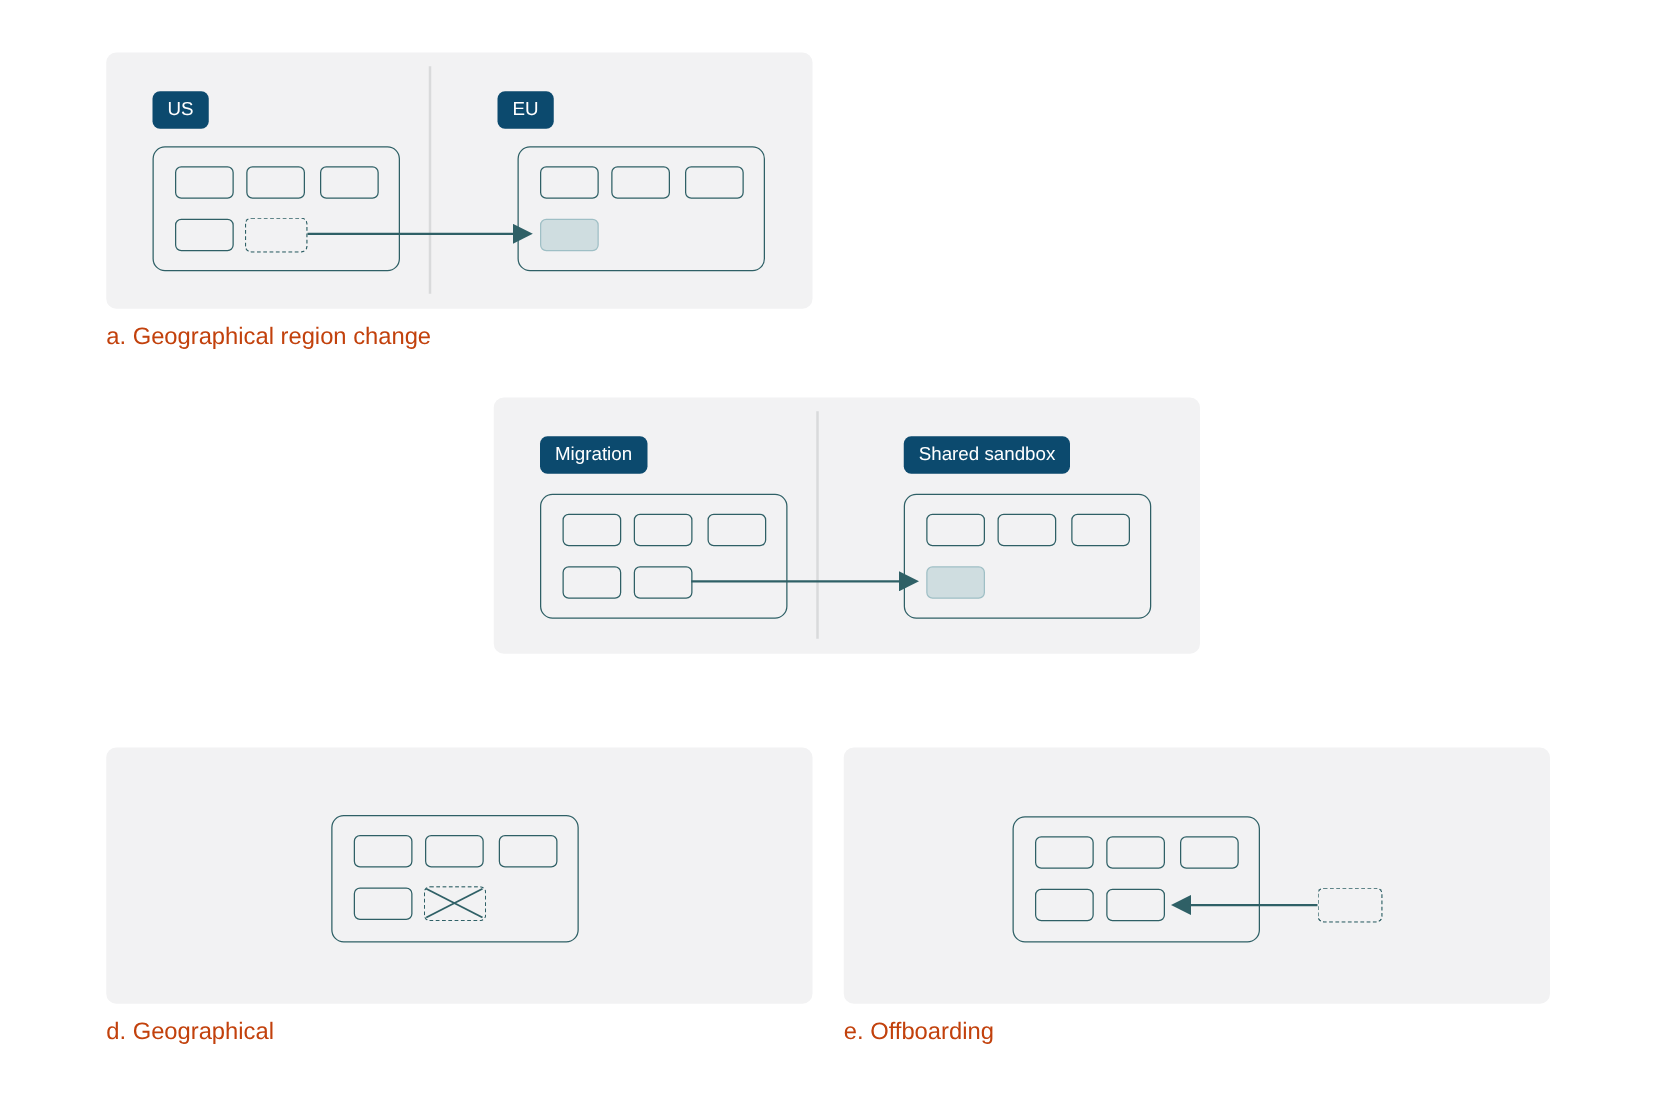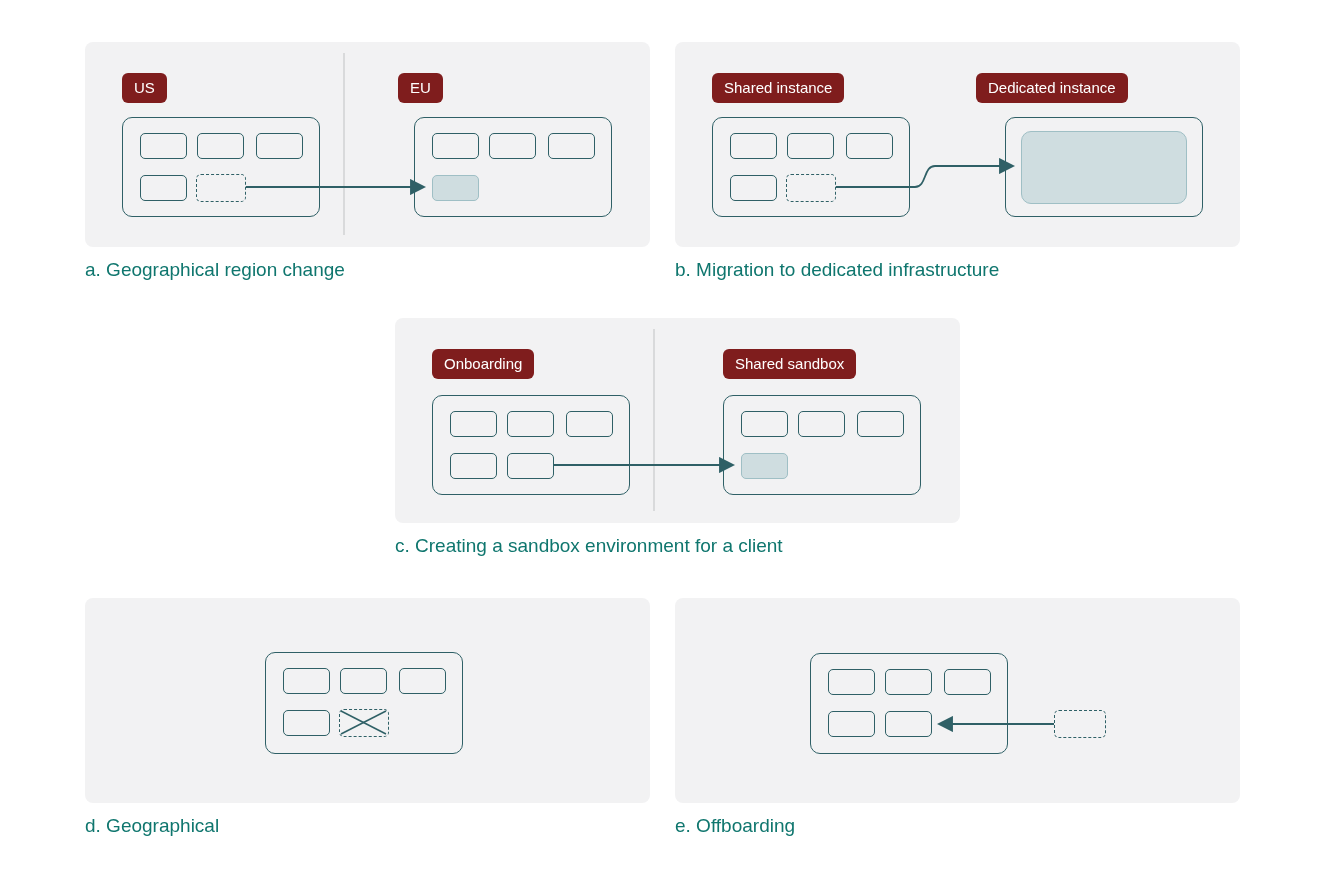--- a/index.html
+++ b/index.html
@@ -4,24 +4,24 @@
 <style>
   html,body{margin:0;padding:0;background:#ffffff;}
   #page{
     position:relative;width:1324px;height:882px;background:#ffffff;
     font-family:"Liberation Sans", sans-serif;overflow:hidden;
   }
   .panel{
     position:absolute;width:565px;height:205px;background:#f2f2f3;border-radius:8px;
   }
   .caption{
-    position:absolute;font-size:19px;line-height:26px;color:#0f766e;white-space:nowrap;
+    position:absolute;font-size:19px;line-height:26px;color:#c2410c;white-space:nowrap;
   }
   .chip{
-    position:absolute;top:31px;background:#7f1d1d;color:#ffffff;font-size:15px;
+    position:absolute;top:31px;background:#0c4a6e;color:#ffffff;font-size:15px;
     line-height:18px;padding:6px 12px;border-radius:6px;white-space:nowrap;
   }
   .box{
     position:absolute;width:198px;height:100px;border:1.5px solid #2f6066;
     border-radius:10px;top:75px;box-sizing:border-box;
   }
   .mini{
     position:absolute;width:47px;height:26px;border:1.5px solid #2f6066;
     border-radius:5px;box-sizing:border-box;
   }
@@ -75,49 +75,23 @@
       <defs>
         <marker id="ah-a" viewBox="0 0 10 10" refX="8" refY="5" markerWidth="9" markerHeight="9" orient="auto">
           <path d="M0,0 L10,5 L0,10 z" fill="#2f6066"></path>
         </marker>
       </defs>
       <path d="M161,145 H338" stroke="#2f6066" stroke-width="1.8" fill="none" marker-end="url(#ah-a)"></path>
     </svg>
   </div>
   <div class="caption" style="left:85px;top:257px">a. Geographical region change</div>
 
-  <div class="panel" style="left:675px;top:42px">
-    <div class="chip" style="left:37px">Shared instance</div>
-    <div class="chip" style="left:301px">Dedicated instance</div>
-
-    <div class="box" style="left:37px">
-      <div class="mini r1c1"></div>
-      <div class="mini r1c2"></div>
-      <div class="mini r1c3"></div>
-      <div class="mini r2c1"></div>
-      <div class="mini dashed r2dash"></div>
-    </div>
-
-    <div class="box" style="left:330px">
-      <div class="bigfill"></div>
-    </div>
-
-    <svg class="arrow-layer">
-      <defs>
-        <marker id="ah-b" viewBox="0 0 10 10" refX="8" refY="5" markerWidth="9" markerHeight="9" orient="auto">
-          <path d="M0,0 L10,5 L0,10 z" fill="#2f6066"></path>
-        </marker>
-      </defs>
-      <path d="M161,145 H240 C252,145 248,124 260,124 H337" stroke="#2f6066" stroke-width="1.8" fill="none" marker-end="url(#ah-b)"></path>
-    </svg>
-  </div>
-  <div class="caption" style="left:675px;top:257px">b. Migration to dedicated infrastructure</div>
 
   <div class="panel" style="left:395px;top:318px">
-    <div class="chip" style="left:37px">Onboarding</div>
+    <div class="chip" style="left:37px">Migration</div>
     <div class="chip" style="left:328px">Shared sandbox</div>
     <div class="divider"></div>
 
     <div class="box" style="left:37px;top:77px">
       <div class="mini r1c1"></div>
       <div class="mini r1c2"></div>
       <div class="mini r1c3"></div>
       <div class="mini r2c1"></div>
       <div class="mini r2c2"></div>
     </div>
@@ -131,21 +105,20 @@
 
     <svg class="arrow-layer">
       <defs>
         <marker id="ah-c" viewBox="0 0 10 10" refX="8" refY="5" markerWidth="9" markerHeight="9" orient="auto">
           <path d="M0,0 L10,5 L0,10 z" fill="#2f6066"></path>
         </marker>
       </defs>
       <path d="M158,147 H337" stroke="#2f6066" stroke-width="1.8" fill="none" marker-end="url(#ah-c)"></path>
     </svg>
   </div>
-  <div class="caption" style="left:395px;top:533px">c. Creating a sandbox environment for a client</div>
 
   <div class="panel" style="left:85px;top:598px">
     <div class="box" style="left:180px;top:54px;height:102px">
       <div class="mini r1c1"></div>
       <div class="mini r1c2"></div>
       <div class="mini r1c3"></div>
       <div class="mini r2c1"></div>
       <div class="mini dashed r2dash">
         <svg width="47" height="25" style="display:block">
           <line x1="1" y1="1" x2="46" y2="24" stroke="#2f6066" stroke-width="1.5"></line>

